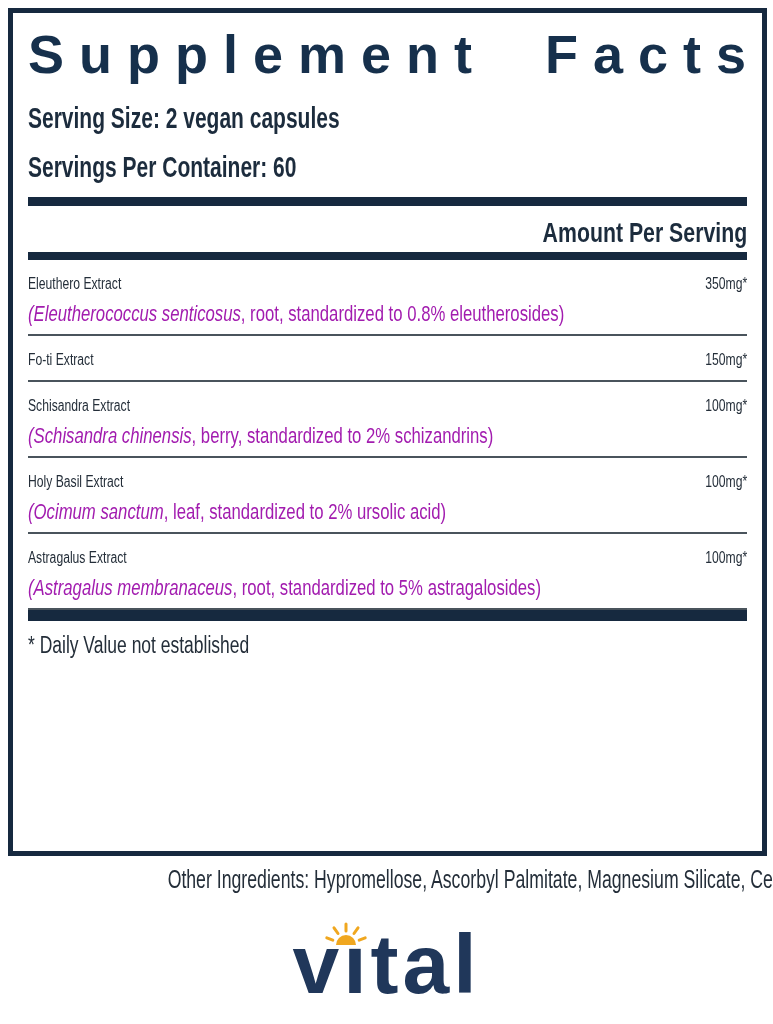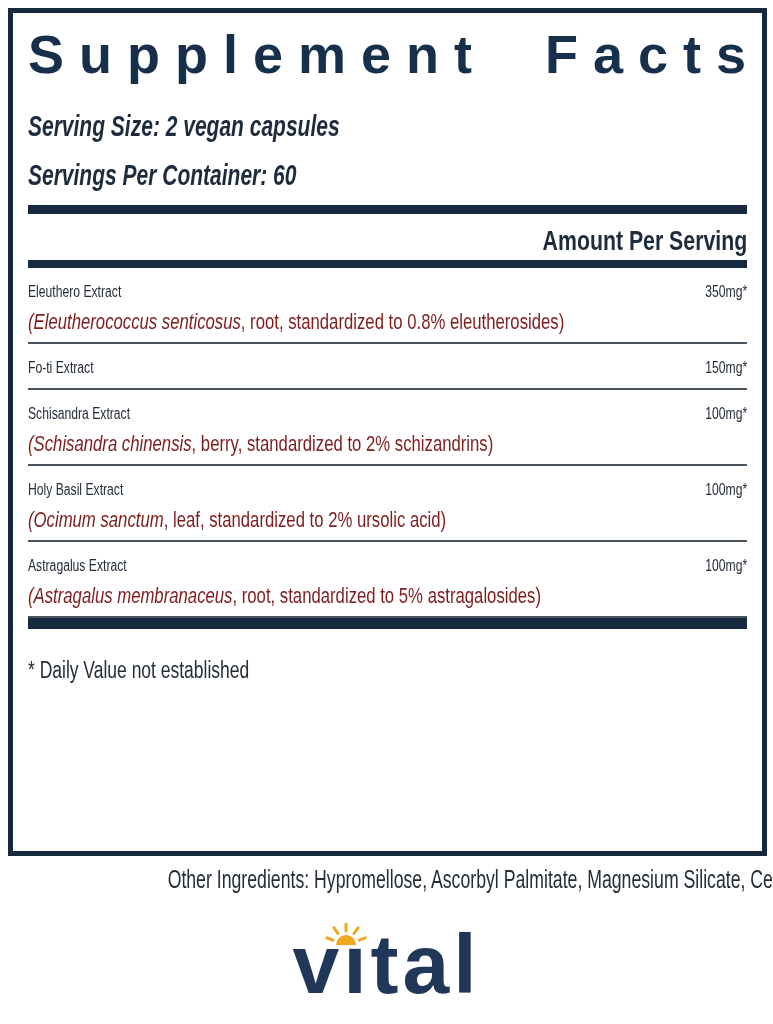--- a/index.html
+++ b/index.html
@@ -7,45 +7,45 @@
               font-family:"Liberation Sans", sans-serif; color:#25303b; }
   .stage { position:relative; width:773px; height:1024px; background:#fff; }
 
   
   .panel { position:absolute; left:8px; top:8px; width:759px; height:848px;
            border:5px solid #16293f; background:#fff; padding:0 15px; }
 
   .title { margin-top:10px; font-size:54px; font-weight:bold; color:#16304c;
            letter-spacing:15px; word-spacing:28px; line-height:62px; white-space:nowrap; }
 
-  .serving-block { margin-top:16px;font-style:italic; }
+  .serving-block { margin-top:8px; }
   .serving-line { font-size:30px; font-weight:bold; color:#1c2c3d; line-height:49px; }
 
   
   .cx  { display:inline-block; transform:scaleX(0.76); transform-origin:0 50%; white-space:nowrap; }
   .cxs { display:inline-block; transform:scaleX(0.70); transform-origin:0 50%; white-space:nowrap; }
   .cxr { display:inline-block; transform:scaleX(0.76); transform-origin:100% 50%; white-space:nowrap; }
   .cxc { display:inline-block; transform:scaleX(0.68); transform-origin:50% 50%; white-space:nowrap; }
 
   .bar       { background:#16293f; }
   .bar-top   { height:9px;  margin-top:6px; }
   .bar-mid   { height:8px; }
   .bar-thick { height:11px; }
 
   .amt-hdr { text-align:right; padding:12px 0 4px 0; font-size:28px; font-weight:bold;
              color:#1c2c3d; line-height:30px; }
 
   .row { padding:9px 0 5px 0; border-bottom:2px solid #4a545c; }
   .row:last-of-type { border-bottom:none; padding-bottom:7px; }
   .row-top { display:flex; justify-content:space-between; align-items:baseline;
              font-size:16px; line-height:30px; color:#242e39; }
-  .row-desc { font-size:22px; line-height:30px; color:#7f1d1d; }
+  .row-desc { font-size:22px; line-height:30px; color:#a21caf; }
   .row-desc .botanical { font-style:italic; }
 
-  .footnote { padding-top:26px; font-size:23px; line-height:30px; color:#242e39; }
+  .footnote { padding-top:9px; font-size:23px; line-height:30px; color:#242e39; }
 
   
   .other { position:absolute; top:862px; left:0; width:773px; text-align:center;
            font-size:26px; line-height:34px; color:#242e39; }
 
   .logo { position:absolute; top:922px; left:0; width:773px; text-align:center; }
   .wordmark { position:relative; display:inline-block; font-size:84px; font-weight:bold;
               letter-spacing:4px; line-height:84px; color:#20375a; }
   .sun { position:absolute; left:41px; top:-7px; width:42px; height:32px; overflow:visible; }
   .brand-sub { margin-top:0px; font-size:19px; letter-spacing:10px; color:#1b2430;

